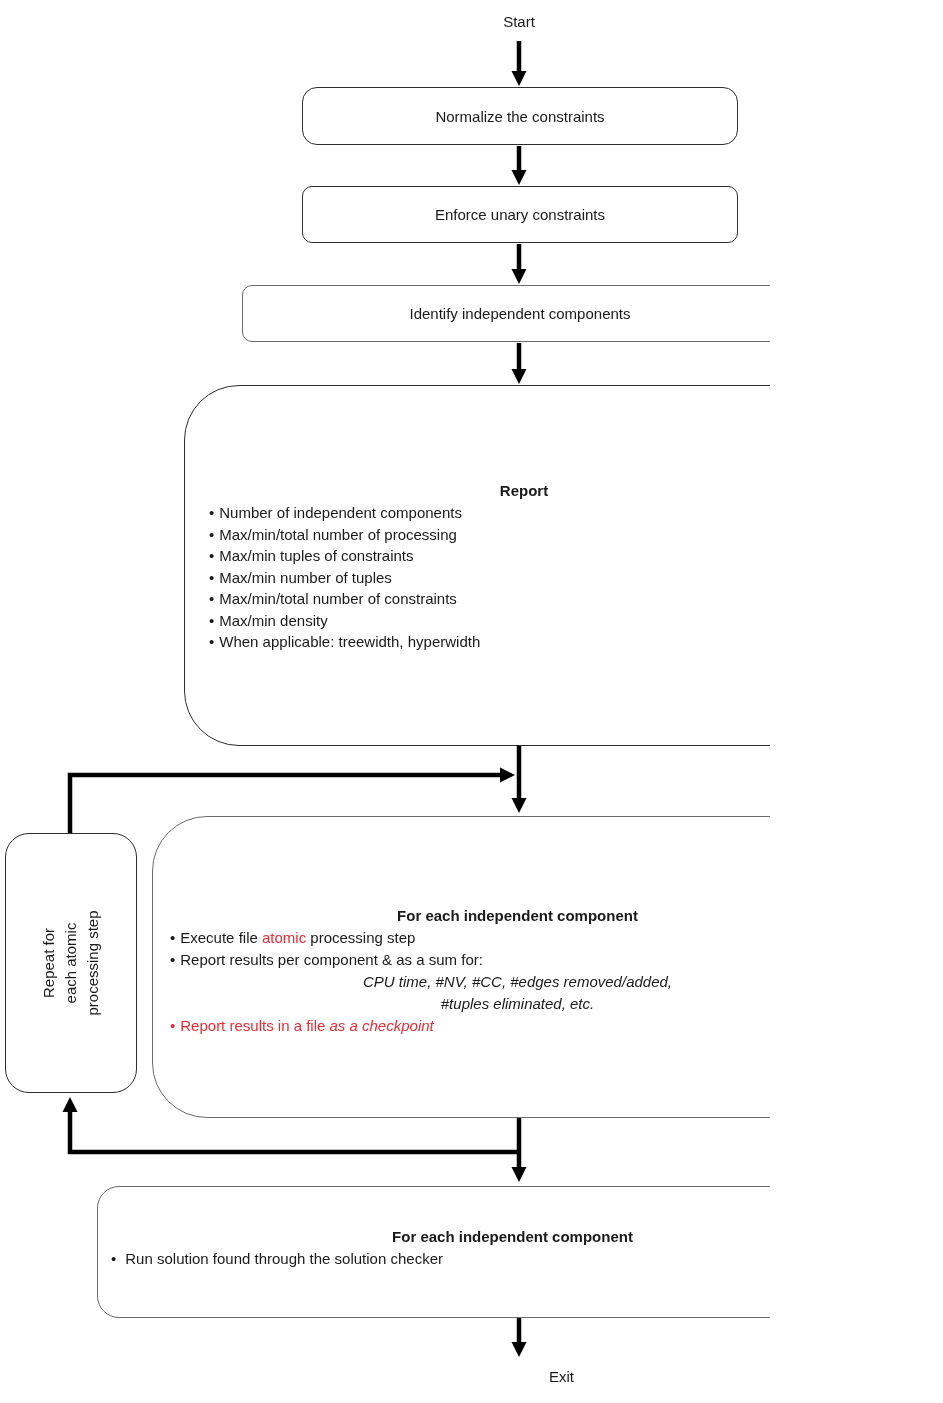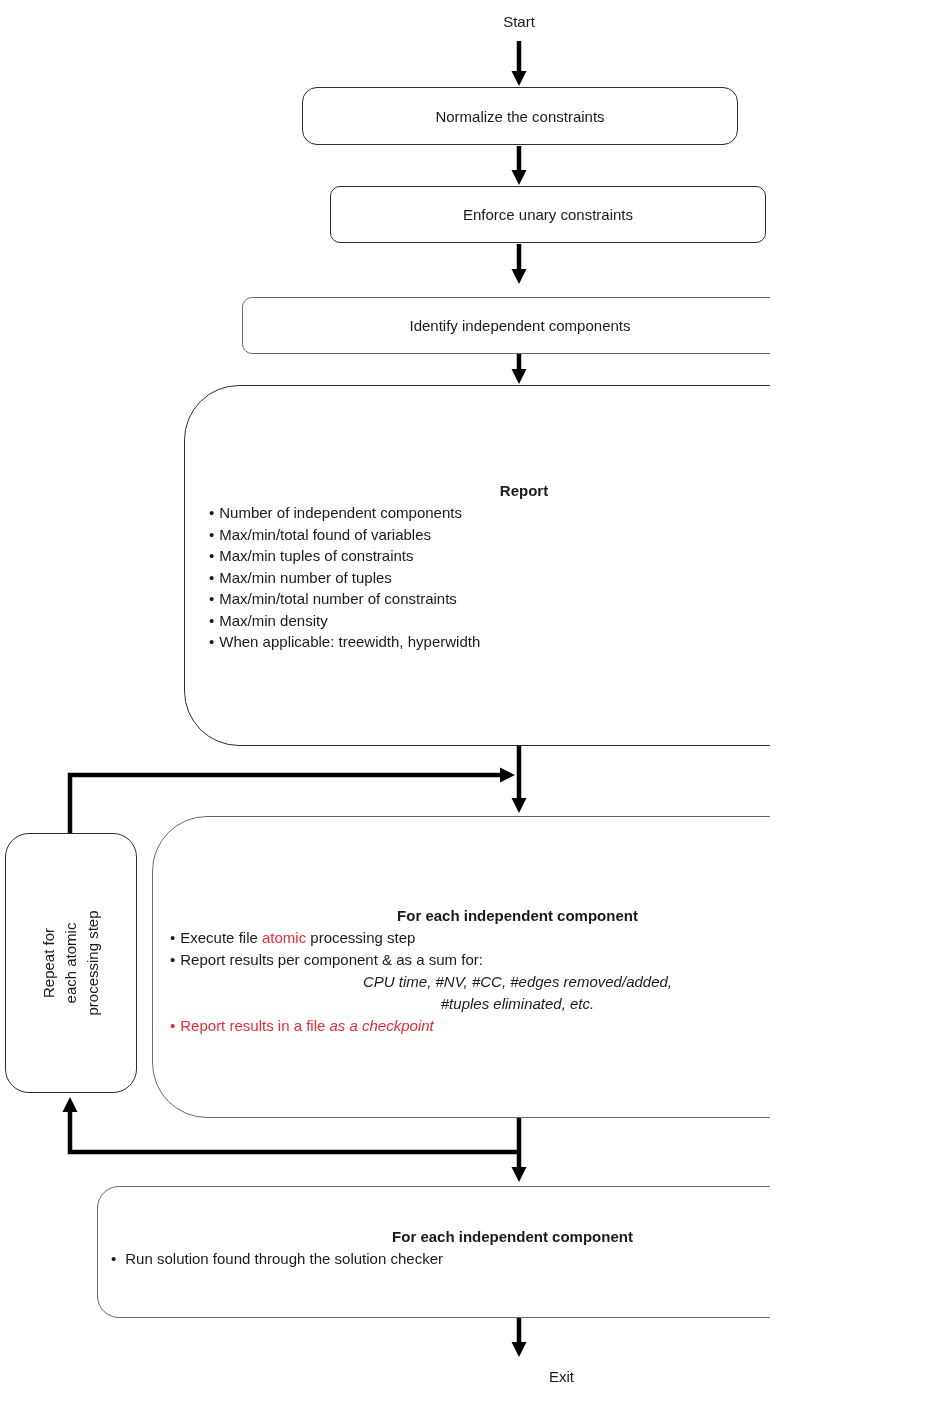--- a/index.html
+++ b/index.html
@@ -11,21 +11,21 @@
     position:relative; width:770px; height:1403px; background:var(--bg);
     font-family:"Liberation Sans", sans-serif; color:var(--ink);
     font-size:15px; overflow:hidden;
   }
   .flow-label{position:absolute; width:140px; text-align:center; font-size:15px; color:var(--ink);}
   .box{position:absolute; background:#fff; box-sizing:border-box;}
   .box.step{
     border:1.5px solid var(--border-dark); border-radius:10px;
     display:flex; align-items:center; justify-content:center; text-align:center;
   }
-  .box.step.gray{border-color:var(--border-gray);margin-top:12px;}
+  .box.step.gray{border-color:var(--border-gray);}
   .box.biground{border:1.4px solid var(--border-dark); border-radius:55px;}
   .box.biground.gray{border-color:var(--border-gray);}
   .box.checker{border:1.5px solid var(--border-gray); border-radius:22px;}
   .box.repeat{border:1.4px solid var(--border-dark); border-radius:24px;}
   .vtext{
     position:absolute; left:50%; top:50%; width:260px;
     transform:translate(-50%,-50%) rotate(-90deg);
     text-align:center; line-height:22px; font-size:15px;
   }
   .box-title{font-weight:bold; text-align:center; line-height:22px;}
@@ -84,38 +84,38 @@
     </g>
   </svg>
 
   <div class="flow-label" style="left:449px; top:13px;">Start</div>
   <div class="flow-label" style="left:434px; top:1368px;text-align:right;">Exit</div>
 
   <div class="box step" style="left:302px; top:87px; width:436px; height:58px;border-radius:15px;">
     <span>Normalize the constraints</span>
   </div>
 
-  <div class="box step" style="left:302px; top:186px; width:436px; height:57px;margin-left:28px;">
+  <div class="box step" style="left:302px; top:186px; width:436px; height:57px;">
     <span>Enforce unary constraints</span>
   </div>
 
   <div class="box step gray" style="left:242px; top:285px; width:556px; height:57px;">
     <span>Identify independent components</span>
   </div>
 
   <div class="box biground" style="left:184px; top:385px; width:676px; height:361px; padding:94px 20px 0 24px;">
     <div class="box-title">Report</div>
     <div class="bullets">
       <div class="bline">
         <span class="blt">•</span>
         <span>Number of independent components</span>
       </div>
       <div class="bline">
         <span class="blt">•</span>
-        <span>Max/min/total found of variables</span>
+        <span>Max/min/total number of processing</span>
       </div>
       <div class="bline">
         <span class="blt">•</span>
         <span>Max/min tuples of constraints</span>
       </div>
       <div class="bline">
         <span class="blt">•</span>
         <span>Max/min number of tuples</span>
       </div>
       <div class="bline">

